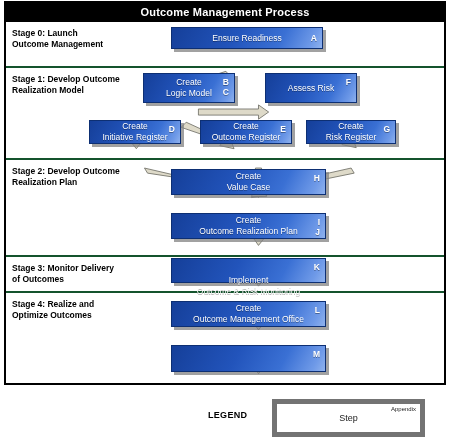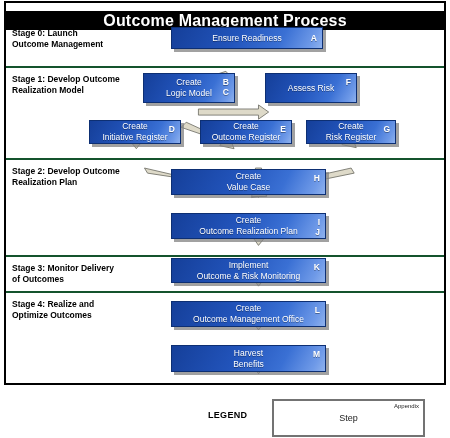--- a/index.html
+++ b/index.html
@@ -7,22 +7,22 @@
        -webkit-font-smoothing:none;}
 
   #root{position:relative;width:450px;height:438px;overflow:hidden;background:#fff;}
 
   
   .frame{position:absolute;left:4px;top:1px;width:442px;height:384px;
          border:2px solid #000;box-sizing:border-box;background:#fff;}
 
   
   .titlebar{position:absolute;left:0;top:0;width:100%;height:19px;
-            background:#000;color:#fff;font-weight:bold;font-size:16px;
-            line-height:19px;text-align:center;letter-spacing:.2px;margin-top:8px;}
+            background:#000;color:#fff;font-weight:bold;font-size:11px;
+            line-height:19px;text-align:center;letter-spacing:.2px;}
 
   
   .row{position:absolute;left:0;width:100%;box-sizing:border-box;
        border-bottom:2px solid #14532d;}
   .row.last{border-bottom:none;}
   .stage-label{position:absolute;left:6px;top:6px;width:150px;
                font-size:8.5px;font-weight:bold;color:#000;line-height:11px;}
 
   
   .box{position:absolute;box-sizing:border-box;
@@ -41,21 +41,21 @@
 
   
   .arrows{position:absolute;left:0;top:0;width:450px;height:438px;
           pointer-events:none;}
 
   
   .legend-wrap{position:absolute;left:0;top:398px;width:450px;height:40px;}
   .legend-label{position:absolute;left:208px;top:12px;font-size:9px;
                 font-weight:bold;color:#000;letter-spacing:.3px;}
   .legend-box{position:absolute;left:272px;top:1px;width:153px;height:38px;
-              border:2px solid #737373;background:#fff;box-sizing:border-box;}
+              border:5px solid #737373;background:#fff;box-sizing:border-box;}
   .legend-box .lstep{position:absolute;left:0;right:0;top:50%;
                      transform:translateY(-50%);text-align:center;
                      font-size:9px;color:#222;}
   .legend-box .lapp{position:absolute;right:4px;top:2px;font-size:6px;color:#222;}
 </style>
 </head>
 <body>
 
 <div id="root">
 
@@ -169,40 +169,36 @@
     <div class="box" style="left:165px;top:210px;width:155px;height:26px;">
       <div class="btxt" style="padding:0 14px;">
         <span>Create</span><br>
         <span>Outcome Realization Plan</span>
       </div>
       <div class="tag t1">I</div>
       <div class="tag t2">J</div>
     </div>
 
     <div class="box" style="left:165px;top:255px;width:155px;height:25px;">
-      <div class="btxt" style="padding:0 10px;">
+      <div class="btxt" style="padding:0 10px;margin-top:15px;">
         <span>Implement</span><br>
         <span>Outcome &amp; Risk Monitoring</span>
       </div>
       <div class="tag t1">K</div>
     </div>
 
     <div class="box" style="left:165px;top:298px;width:155px;height:26px;">
       <div class="btxt" style="padding:0 10px;">
         <span>Create</span><br>
         <span>Outcome Management Office</span>
       </div>
       <div class="tag t1">L</div>
     </div>
 
     <div class="box" style="left:165px;top:342px;width:155px;height:27px;">
-      <div class="btxt">
-        <span>Harvest</span><br>
-        <span>Benefits</span>
-      </div>
       <div class="tag t1">M</div>
     </div>
 
   </div>
 
   <div class="legend-wrap">
     <div class="legend-label">LEGEND</div>
     <div class="legend-box">
       <div class="lstep">Step</div>
       <div class="lapp">Appendix</div>

